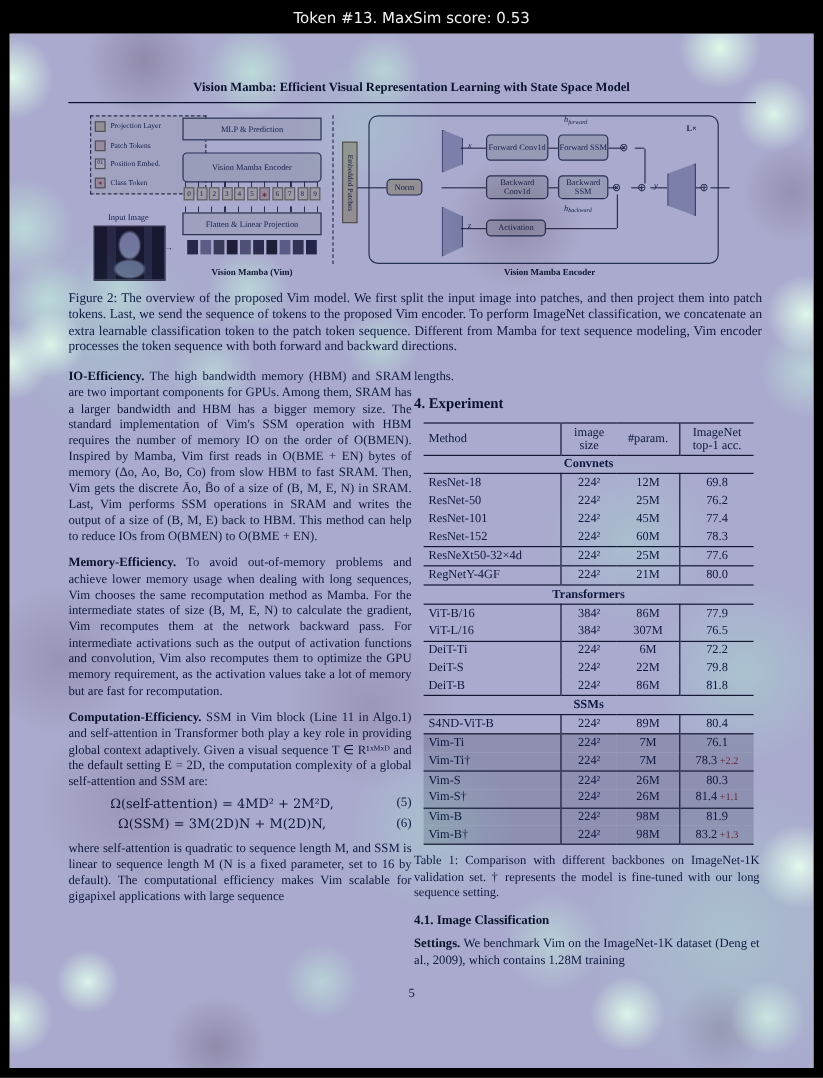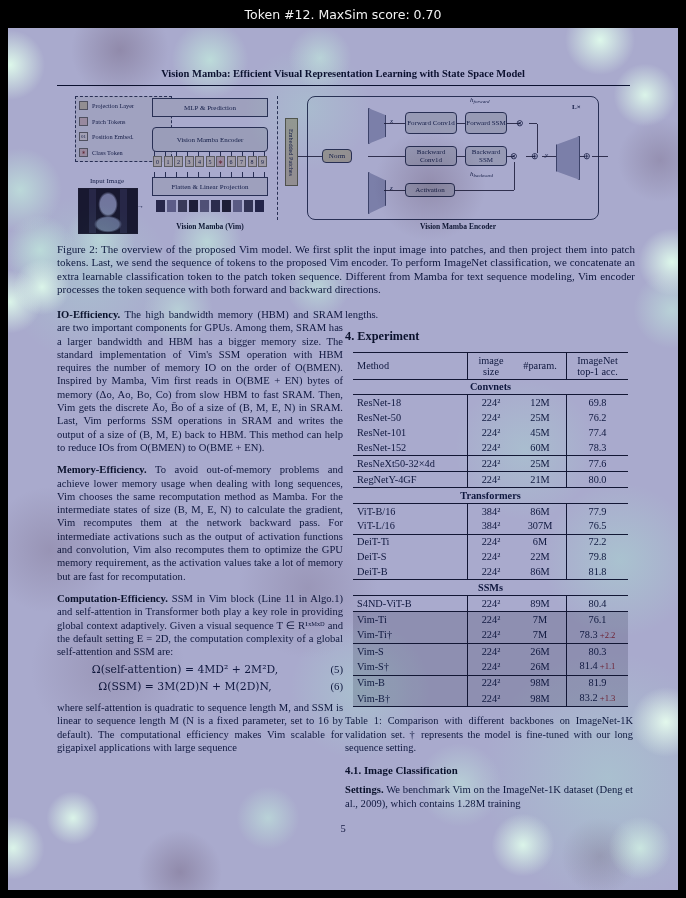--- a/index.html
+++ b/index.html
@@ -110,21 +110,21 @@
   #results-table tr.group td{font-weight:bold;text-align:center;border-top:1px solid #1a2040;border-bottom:1px solid #1a2040;}
   #results-table tr.block-start td{border-top:1px solid #1a2040;}
   #results-table tr.hl td{background:#d7d7dd;}
   .delta{color:#a33240;font-size:8.6px;}
   #page-num{position:absolute;left:0;top:795px;width:100%;text-align:center;font-size:10.5px;color:#1a2350;}
 </style>
 </head>
 <body>
 
 <div id="topbar">
-  <span>Token #12. MaxSim score: 0.70</span>
+  <span>Token #13. MaxSim score: 0.53</span>
 </div>
 
 <div id="paper">
   <div id="content">
     <div id="running-title">Vision Mamba: Efficient Visual Representation Learning with State Space Model</div>
     <div id="head-rule"></div>
 
     <div id="figure">
 
       <div id="legend">

